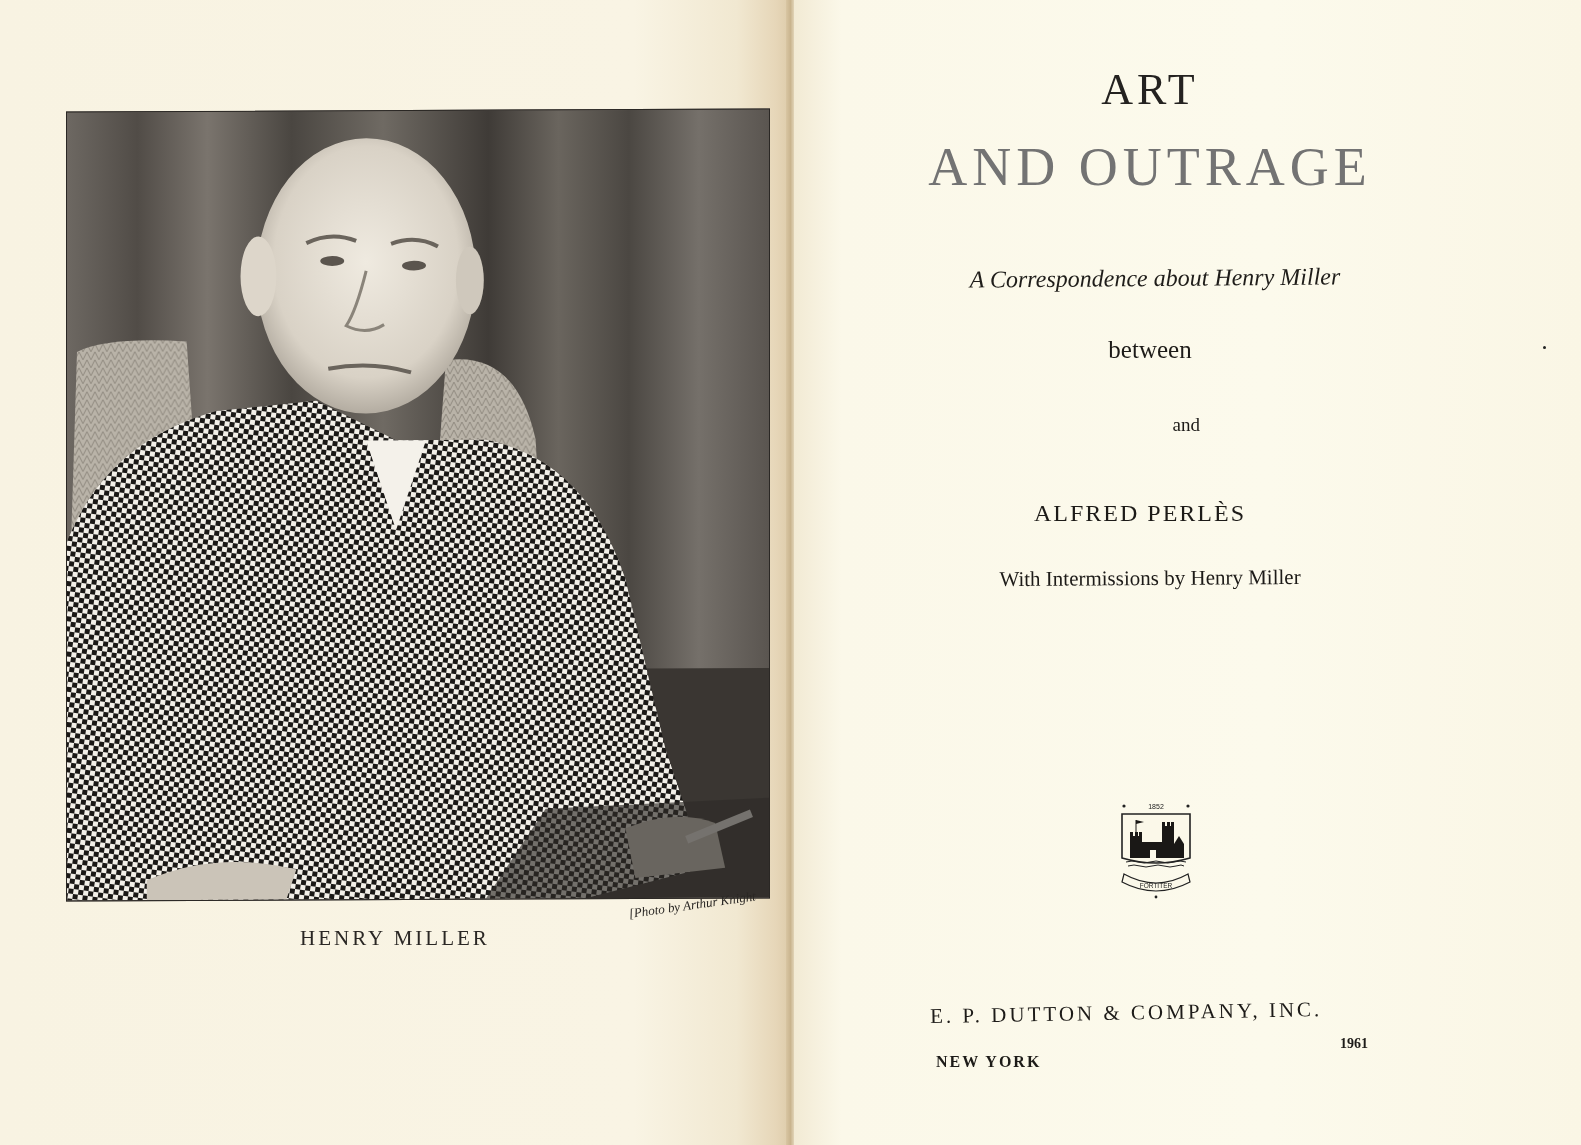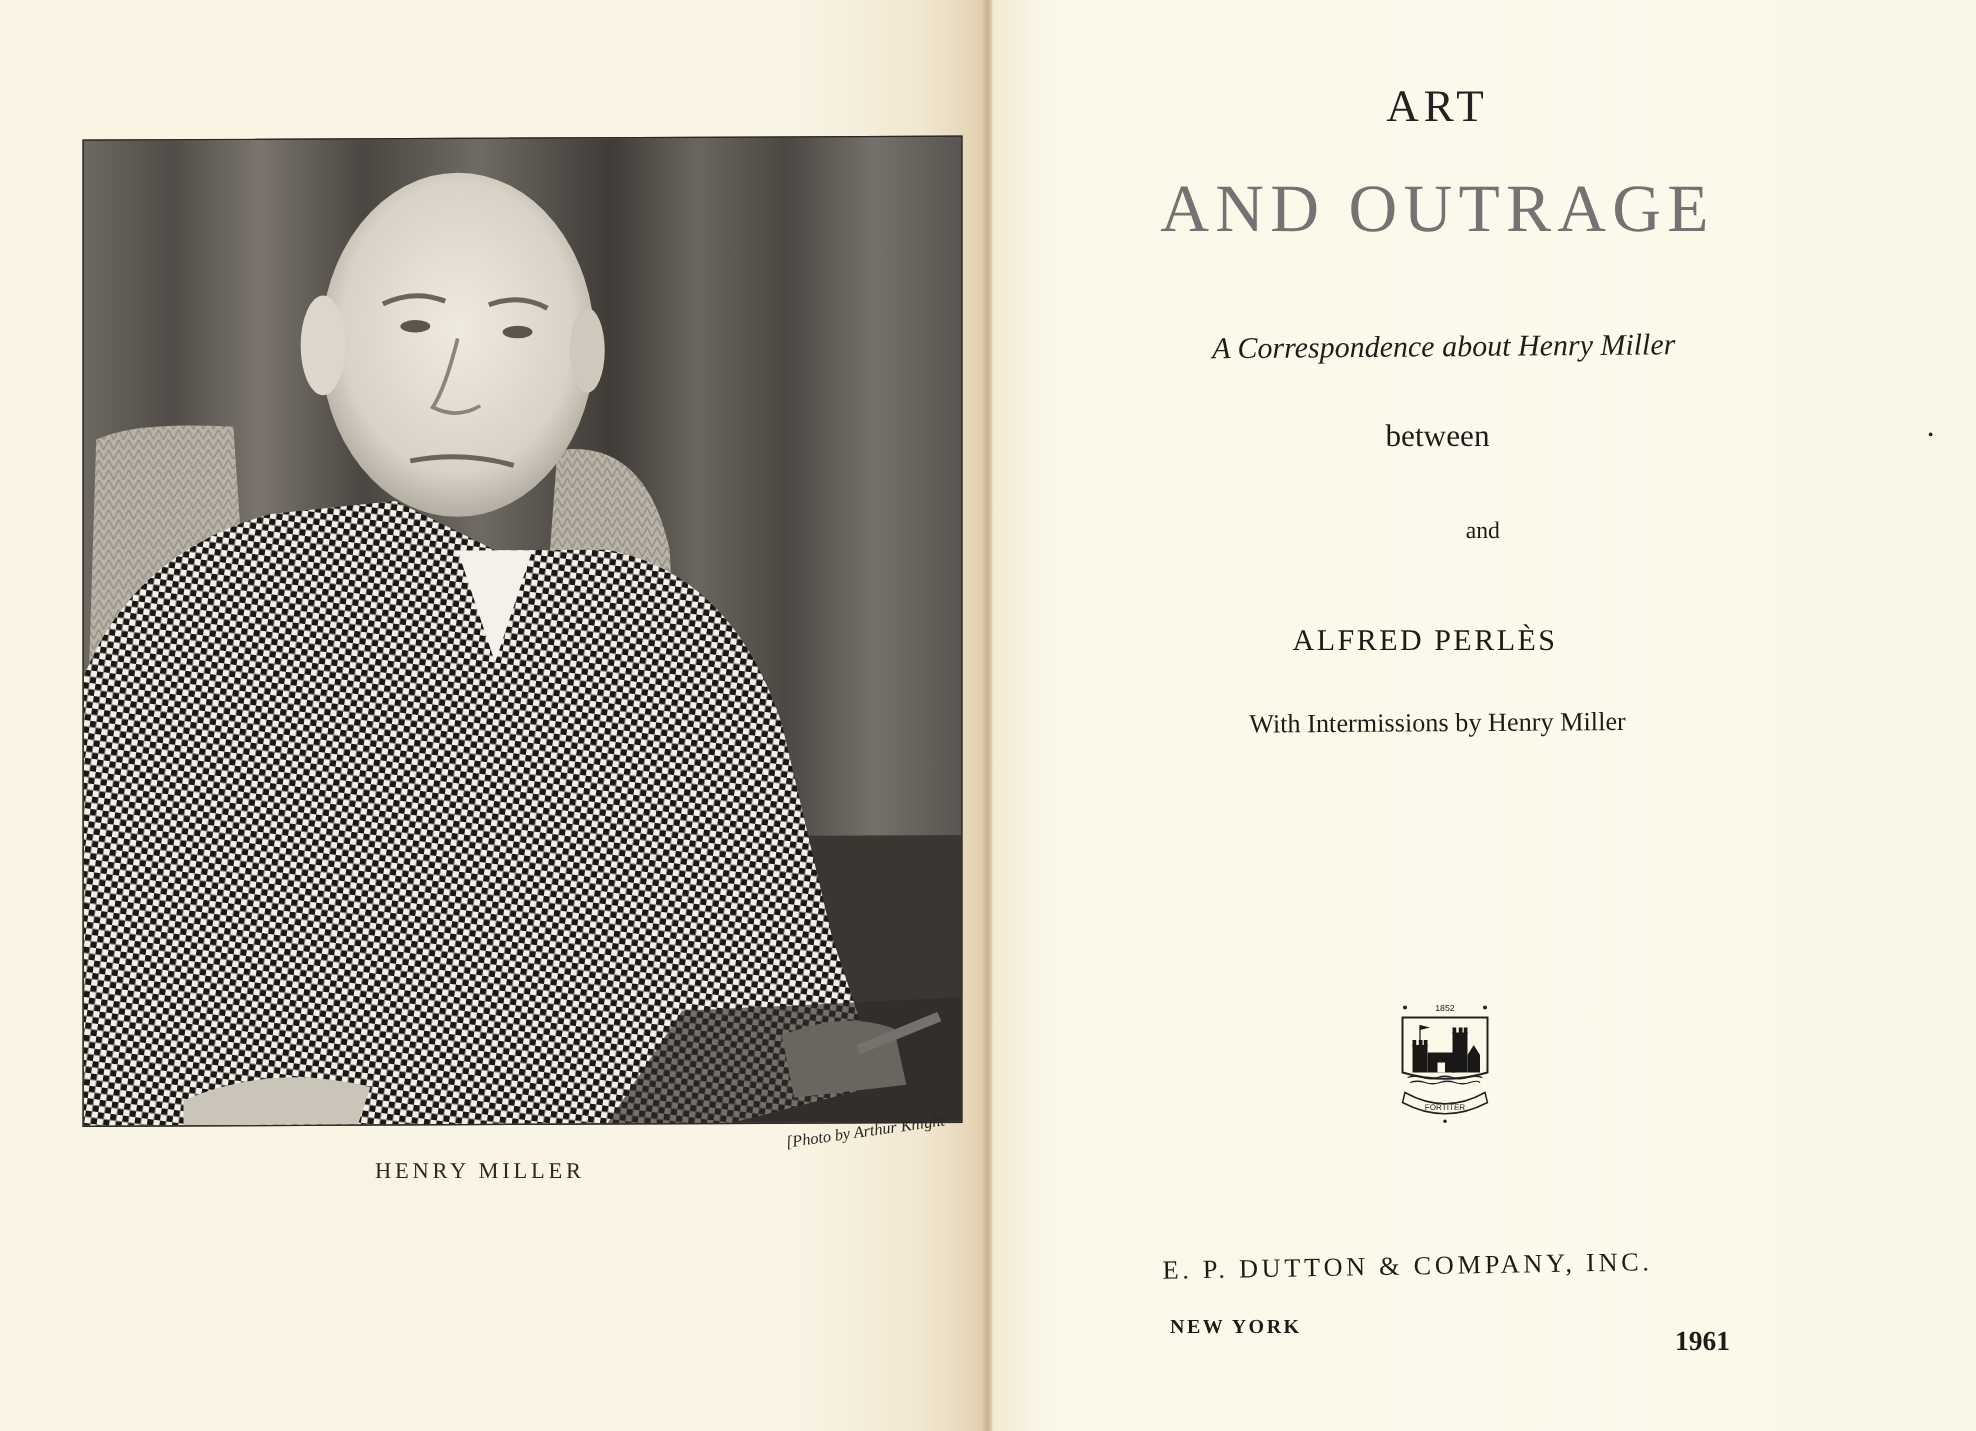--- a/index.html
+++ b/index.html
@@ -24,45 +24,45 @@
     
     .photo {
       position: absolute; left: 66px; top: 110px; width: 704px; height: 790px;
       transform: skewY(-0.25deg);
       background: #5b5651; overflow: hidden;
       border: 1px solid #2a2724;
     }
     .photo svg { width: 100%; height: 100%; display: block; }
 
     .caption-name {
-      position: absolute; left: 300px; top: 926px; font-size: 18px; letter-spacing: 3px;
+      position: absolute; left: 300px; top: 926px; font-size: 21px; letter-spacing: 3px;
       color: #2a2724; text-transform: uppercase;
     }
     .photo-credit {
       position: absolute; left: 630px; top: 906px; font-size: 13px; font-style: italic;
       color: #2a2724; transform: rotate(-8deg); transform-origin: left bottom; white-space: nowrap;
     }
 
     
     .tp { position: absolute; text-align: center; white-space: nowrap; }
-    .title-1 { left: 1050px; top: 64px; width: 200px; font-size: 36px; letter-spacing: 4px; color: #242220; }
+    .title-1 { left: 1050px; top: 64px; width: 200px; font-size: 44px; letter-spacing: 4px; color: #242220; }
     .title-2 { left: 900px; top: 136px; width: 500px; font-size: 54px; letter-spacing: 5px; color: #737373; }
     .subtitle { left: 915px; top: 265px; width: 480px; font-size: 24px; font-style: italic; color: #1f1d1a; transform: rotate(-0.5deg); }
     .between { left: 1060px; top: 336px; width: 180px; font-size: 25px; }
     .author-1 { left: 955px; top: 368px; width: 370px; font-size: 24px; letter-spacing: 2px; }
     .and-word { left: 1100px; top: 414px; width: 100px; font-size: 19px; text-align: right; }
     .author-2 { left: 990px; top: 456px; width: 300px; font-size: 24px; letter-spacing: 2px; margin-top: 44px; }
     .intermissions { left: 940px; top: 566px; width: 420px; font-size: 21px; transform: rotate(-0.4deg); }
 
     .colophon { position: absolute; left: 1118px; top: 800px; width: 76px; height: 100px; }
     .colophon svg { width: 100%; height: 100%; display: block; }
 
     .publisher { left: 930px; top: 1000px; width: 460px; font-size: 21px; letter-spacing: 3px; text-align: left; transform: rotate(-1deg); }
     .city { left: 936px; top: 1053px; font-size: 16px; letter-spacing: 2px; font-weight: bold; text-align: right; }
-    .year { left: 1340px; top: 1060px; font-size: 22px; font-weight: bold; text-align: right; }
+    .year { left: 1340px; top: 1036px; font-size: 14px; font-weight: bold; text-align: right; }
 
     .speck { position: absolute; width: 3px; height: 3px; border-radius: 50%; background: #222; }
   </style>
 </head>
 <body>
 
 <div class="spread">
 
   <div class="page-left">
     <div class="photo" title="Black and white portrait of Henry Miller seated in a chair wearing a checked shirt, holding a cigarette">

